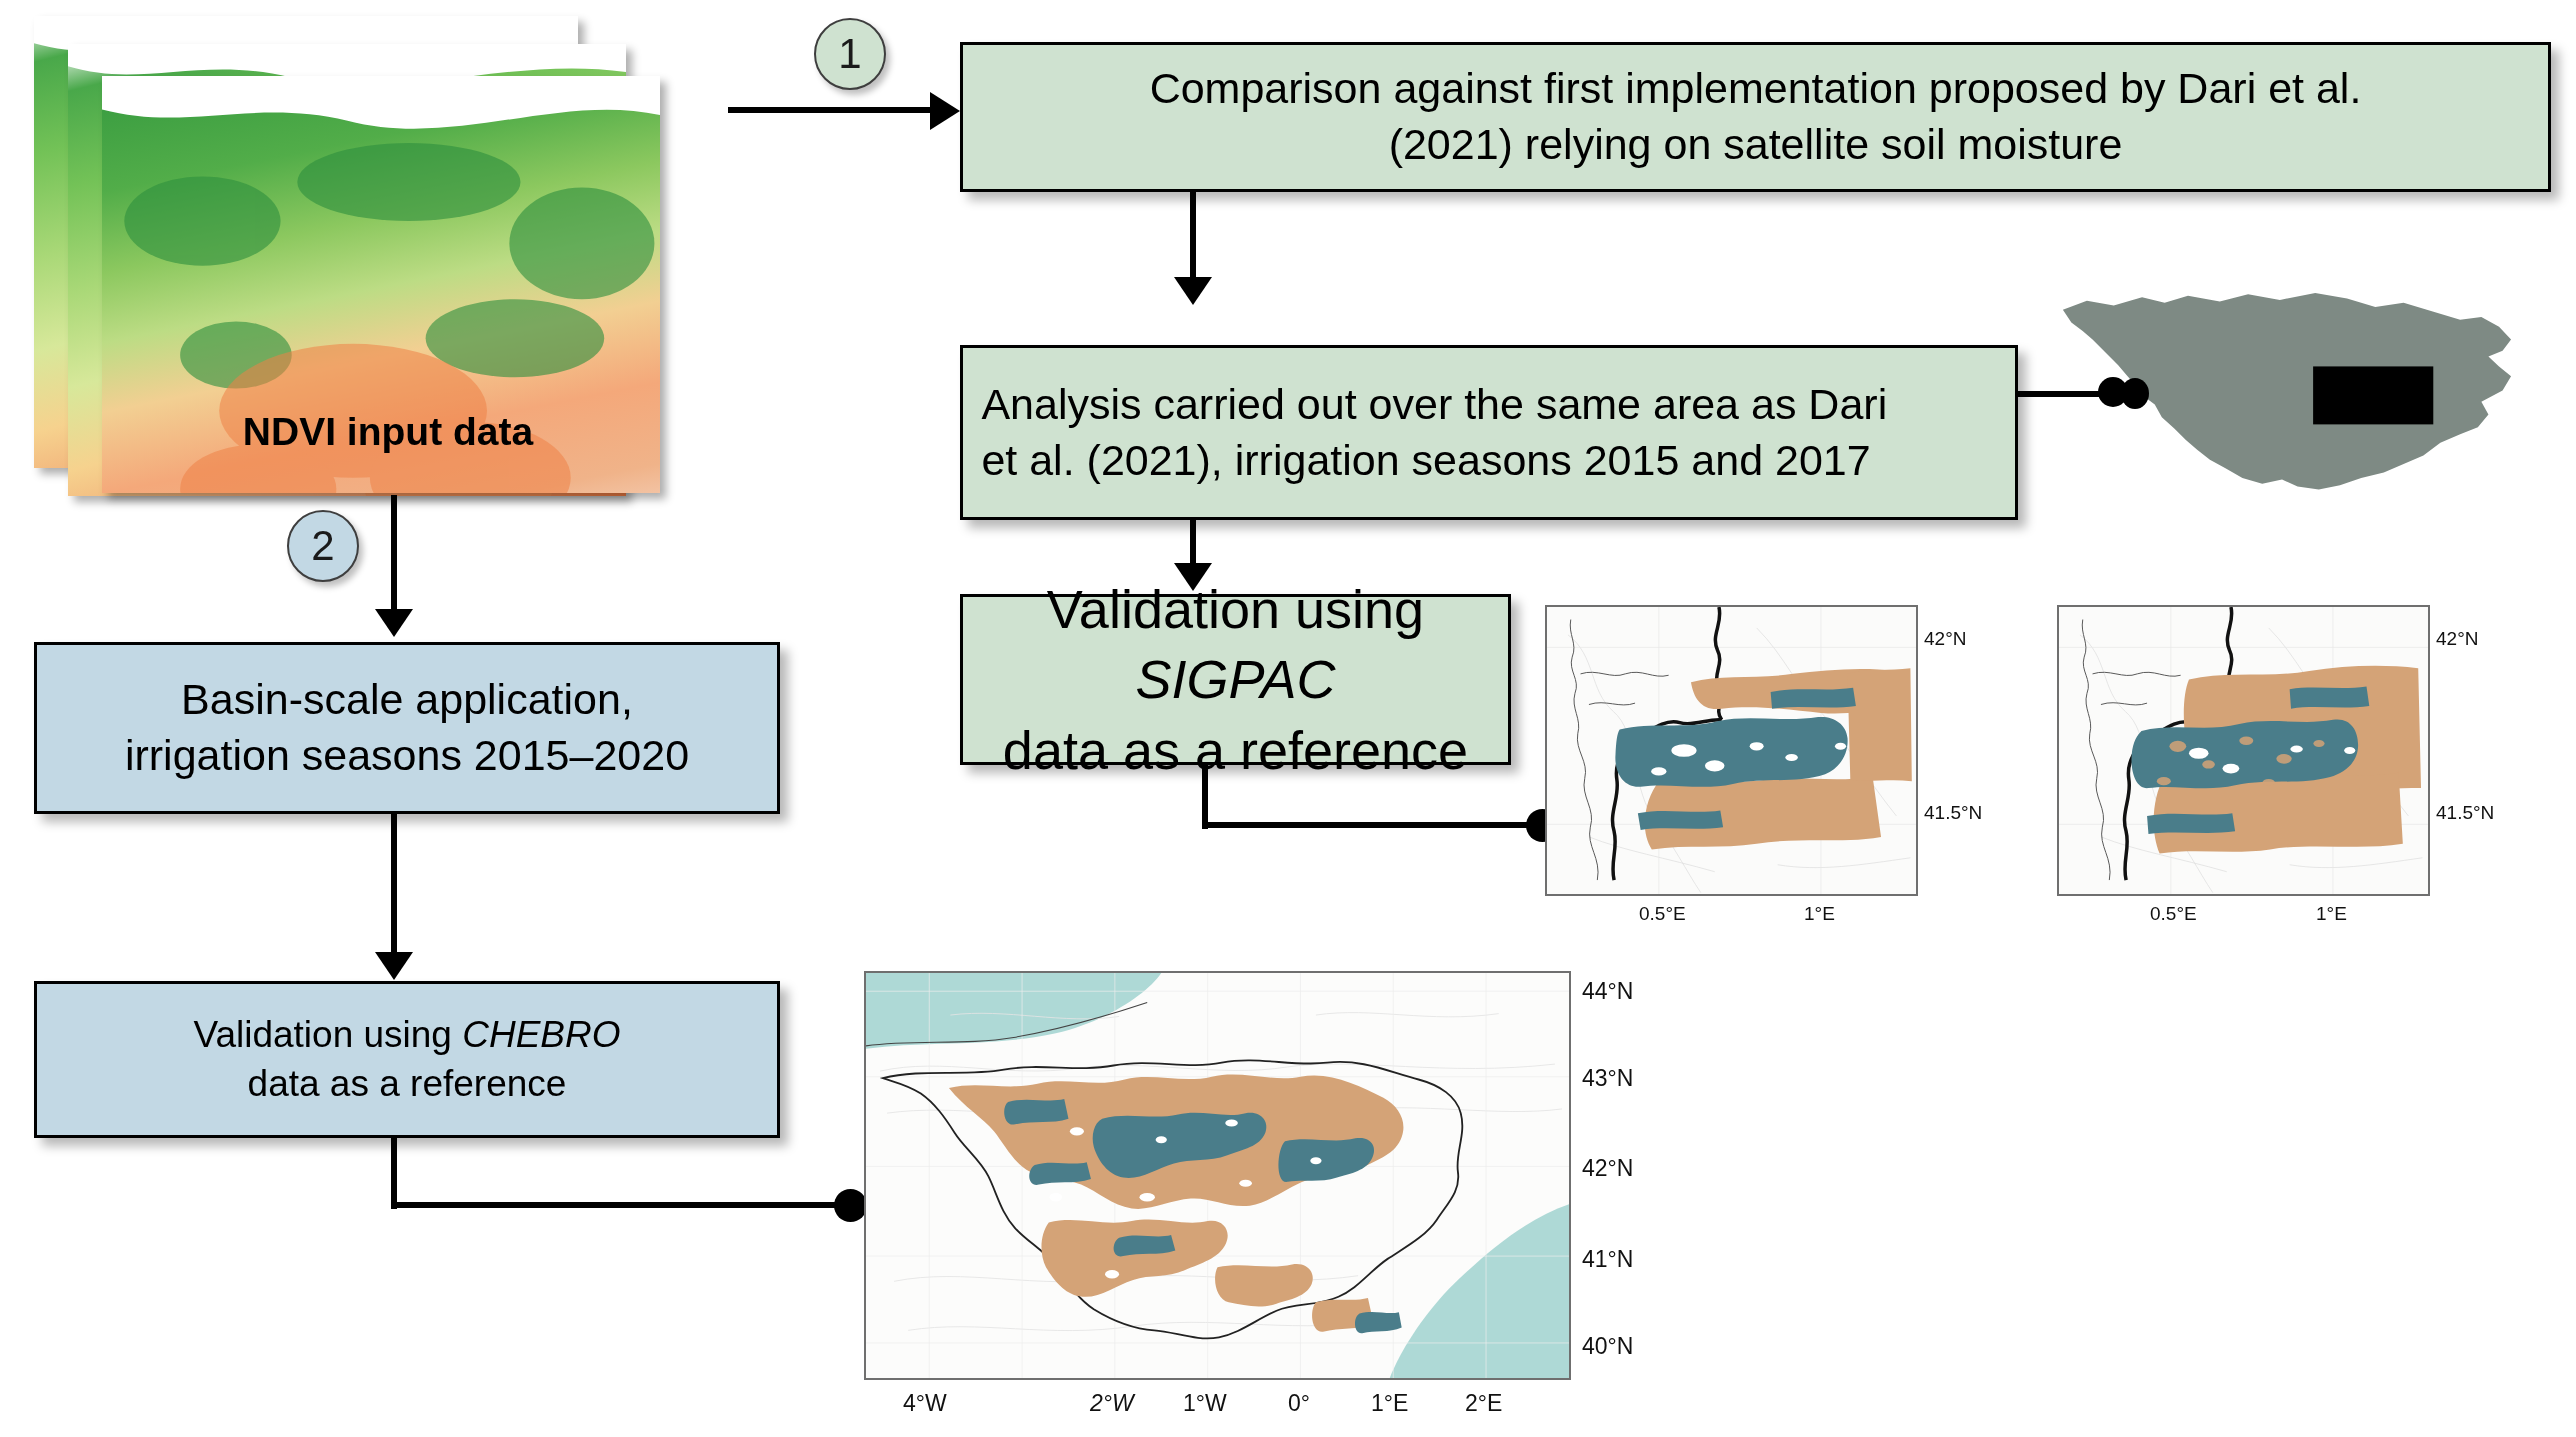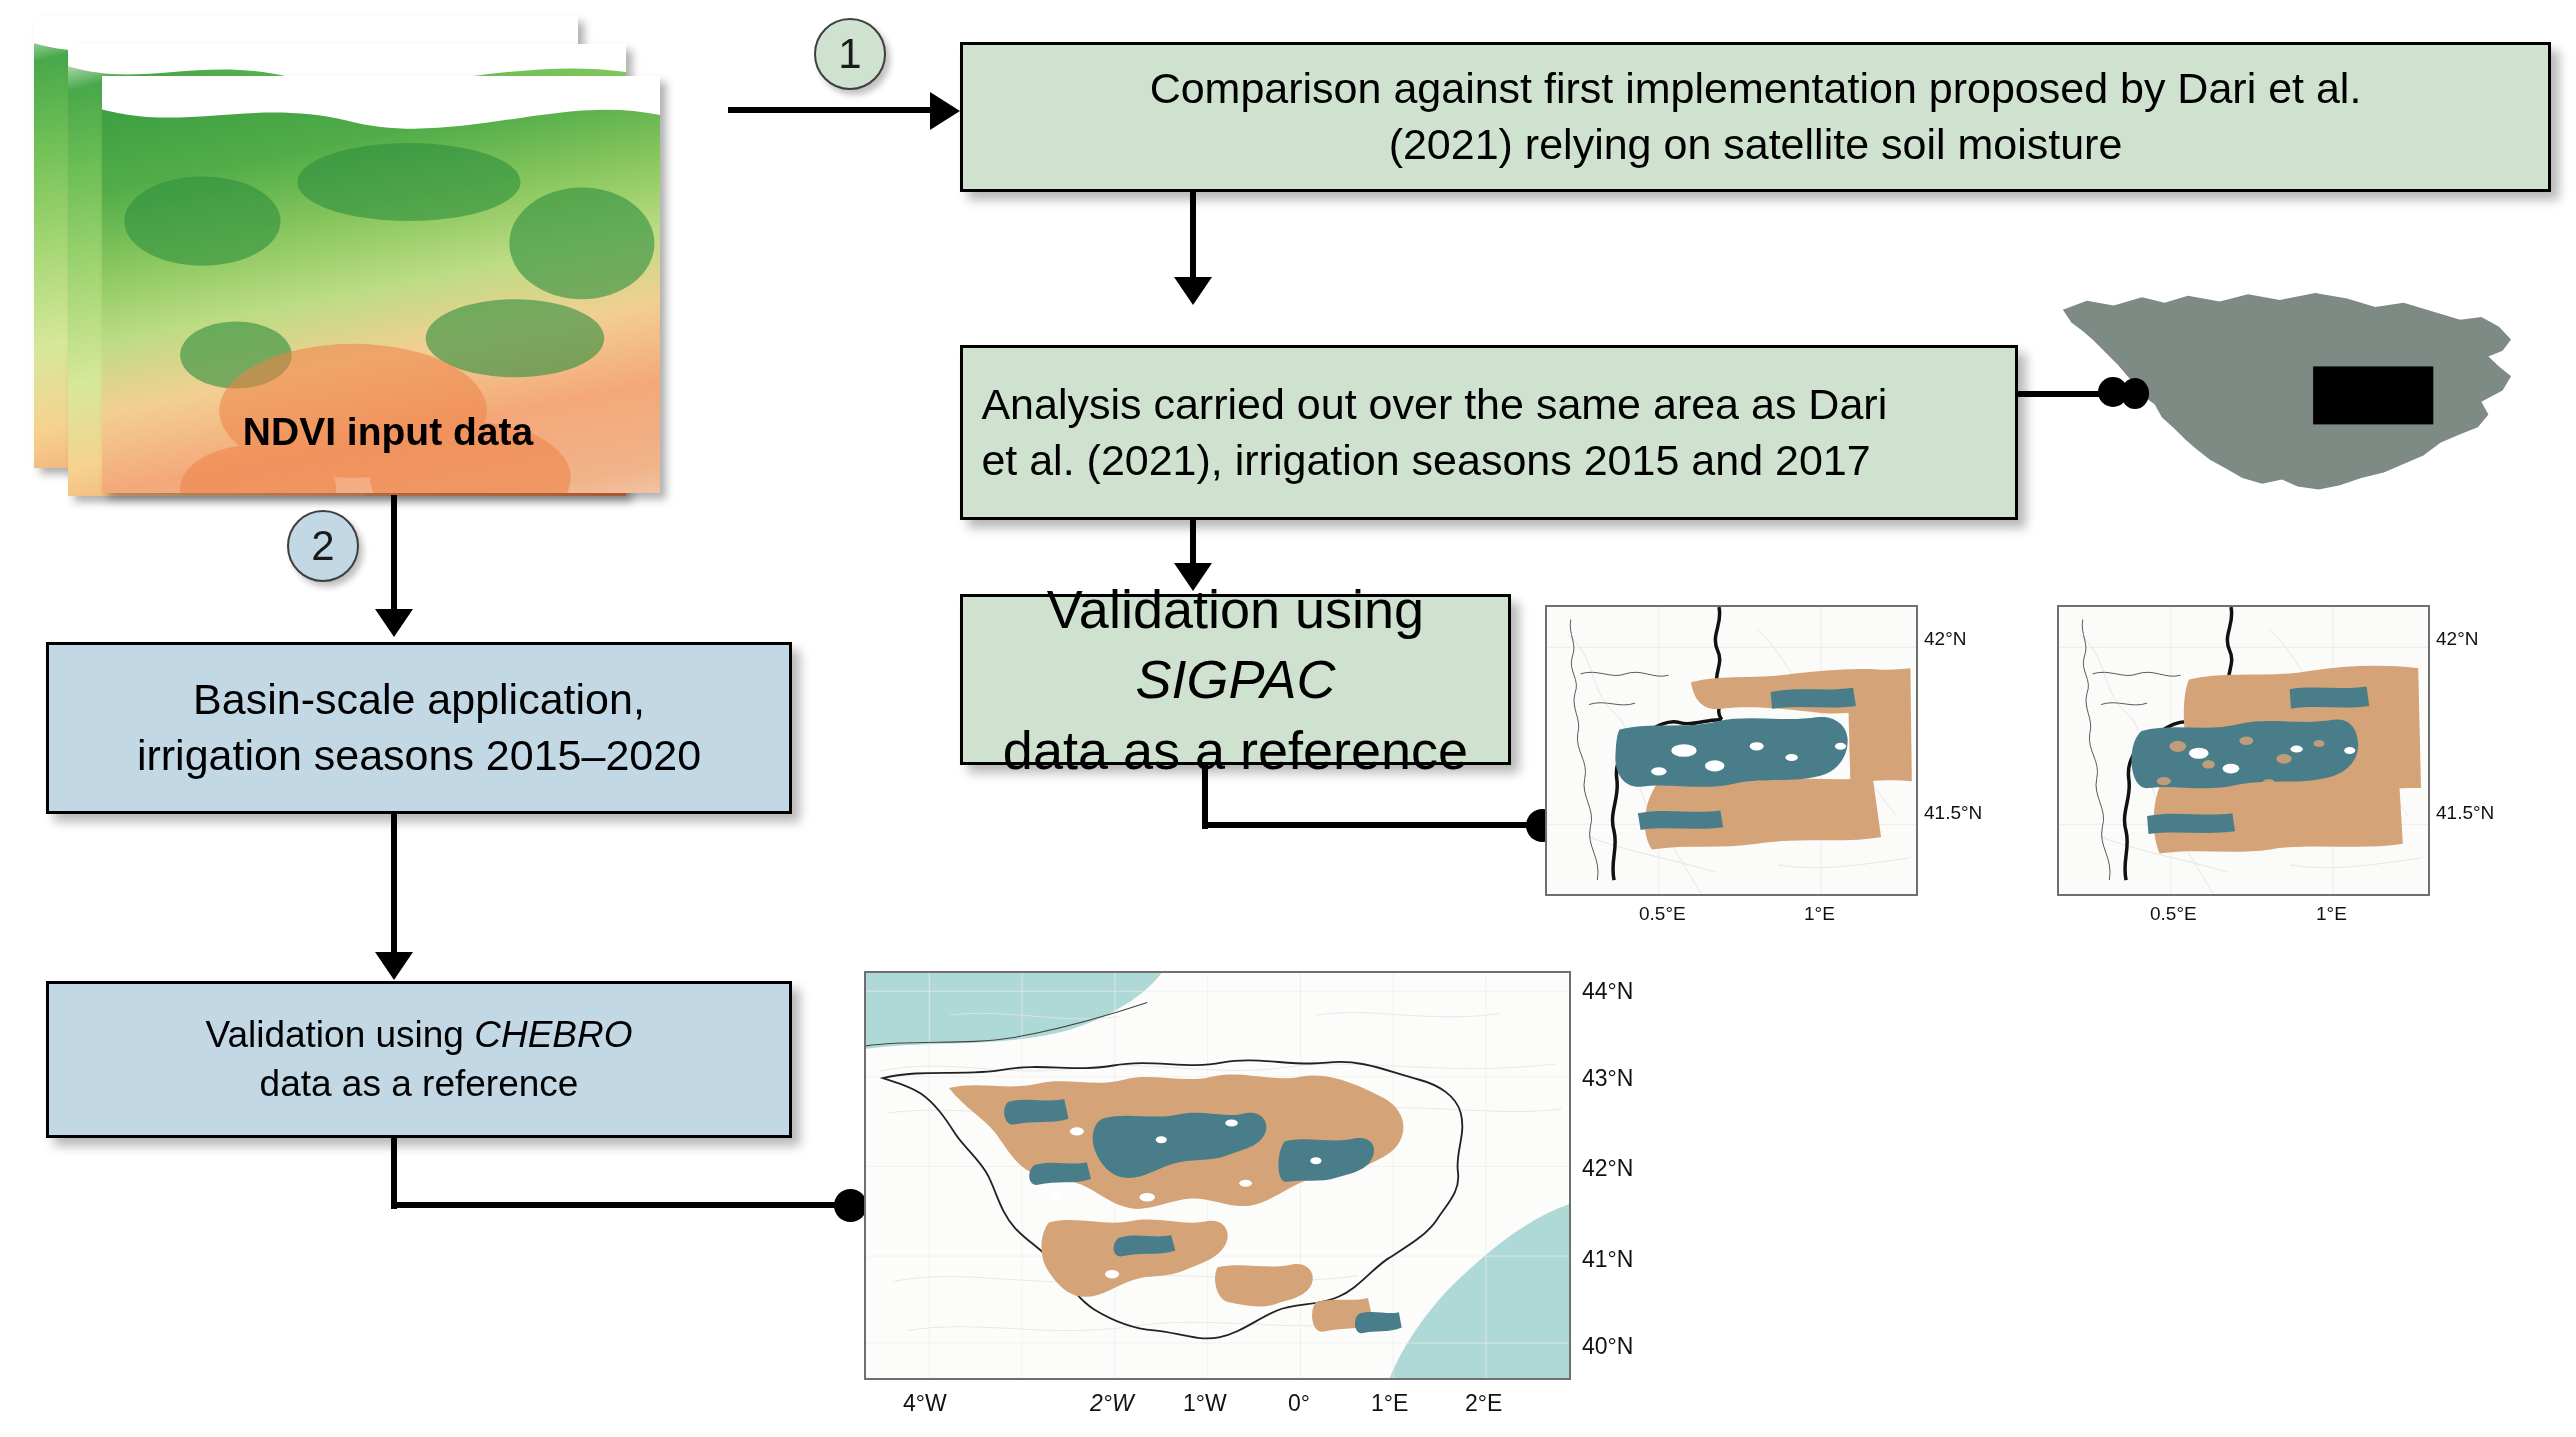--- a/index.html
+++ b/index.html
@@ -14,21 +14,21 @@
     border:3.5px solid #000;
     display:flex;align-items:center;justify-content:center;
     text-align:center;
     line-height:1.30;
     color:#000;
     box-shadow:7.8px 7.8px 10px rgba(0,0,0,0.28);
     padding:5.7px 18.4px;
   }
   .box span{display:block;width:100%;}
   .box-green{background:#cfe2d0;}
-  .box-blue{background:#c2d8e4;margin-left:12px;}
+  .box-blue{background:#c2d8e4;}
 
   
   .badge{
     position:absolute;
     border:2.8px solid #3e3e3e;
     border-radius:50%;
     display:flex;align-items:center;justify-content:center;
     font-size:42px;color:#1a1a1a;
     box-shadow:4.2px 5px 6.4px rgba(0,0,0,0.25);
   }

